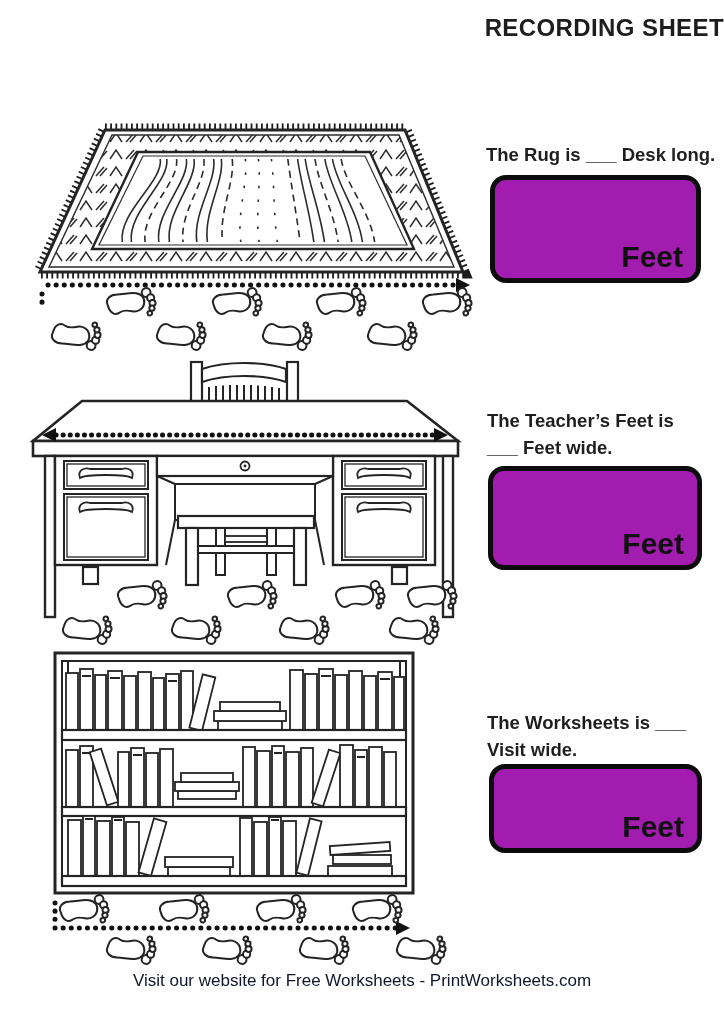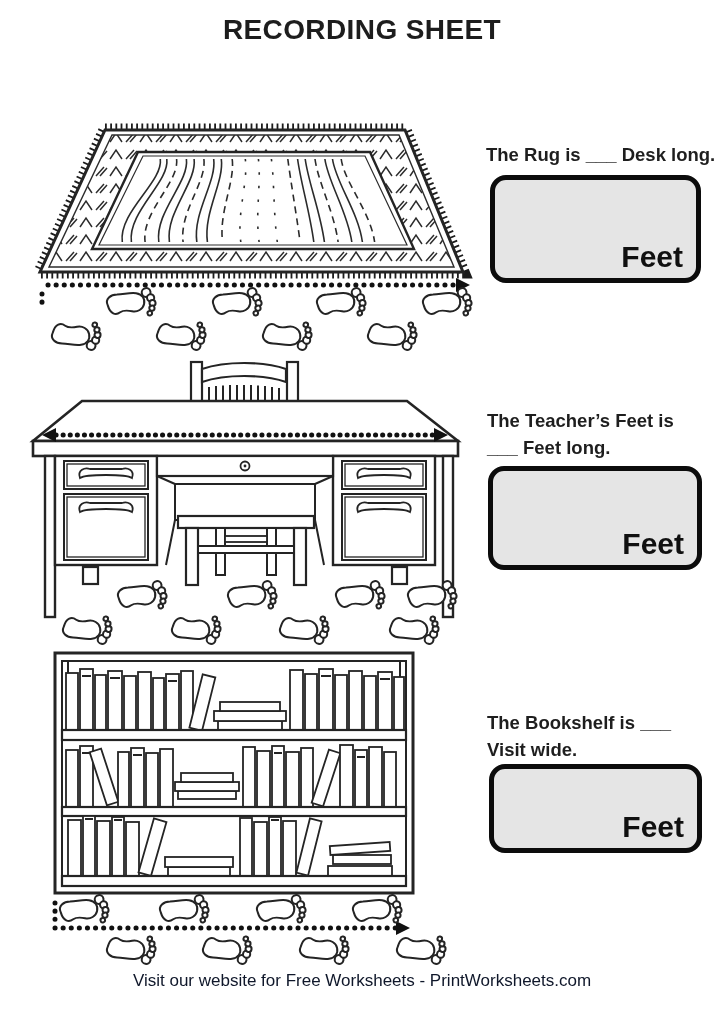--- a/index.html
+++ b/index.html
@@ -1,24 +1,24 @@
 <!DOCTYPE html>
 <html><head>
 <meta charset="utf-8">
 <style>
   html,body{margin:0;padding:0;background:#e9e9e9;}
   .sheet{position:relative;width:724px;height:1024px;background:#ffffff;overflow:hidden;
          font-family:"Liberation Sans",sans-serif;}
-  .subtitle{position:absolute;top:14px;left:0;width:100%;text-align:center;
-            font-weight:700;font-size:28px;letter-spacing:.4px;color:#1d1d1d;}
+  .subtitle{position:absolute;top:14px;left:0;width:100%;text-align:right;
+            font-weight:700;font-size:24px;letter-spacing:.4px;color:#1d1d1d;}
   .title{position:absolute;top:42px;left:0;width:100%;text-align:center;
          font-weight:700;font-size:43px;letter-spacing:-.5px;
          color:#3d3d3d;-webkit-text-fill-color:#ffffff;-webkit-text-stroke:2.2px #3d3d3d;}
   .prompt{position:absolute;font-weight:700;font-size:18.5px;line-height:27px;color:#1e1e1e;}
-  .ansbox{position:absolute;border:5px solid #0c0c0c;border-radius:16px;background:#e5e5e5;box-sizing:border-box;}
+  .ansbox{position:absolute;border:5px solid #0c0c0c;border-radius:16px;background:#a21caf;box-sizing:border-box;}
   .unit{position:absolute;right:13px;bottom:4px;font-weight:700;font-size:30px;color:#101010;}
   .footer{position:absolute;top:971px;left:0;width:100%;text-align:center;
           font-weight:400;font-size:17px;color:#0f172a;}
   svg{position:absolute;overflow:visible;}
   .art{stroke:#242424;fill:#fff;}
 </style>
 </head>
 <body>
 
 <div class="sheet">
@@ -152,21 +152,21 @@
       <use href="#ft" transform="translate(408,250) rotate(-10)"></use>
       <use href="#ft" transform="translate(63,279) rotate(10) scale(1,-1)"></use>
       <use href="#ft" transform="translate(172,279) rotate(10) scale(1,-1)"></use>
       <use href="#ft" transform="translate(280,279) rotate(10) scale(1,-1)"></use>
       <use href="#ft" transform="translate(390,279) rotate(10) scale(1,-1)"></use>
     </g>
   </svg>
 
   <div class="prompt" style="left:487px;top:407px;width:230px">
     <span style="display:block">The Teacher’s Feet is</span>
-    <span style="display:block">___ Feet long.</span>
+    <span style="display:block">___ Feet wide.</span>
   </div>
   <div class="ansbox" style="left:488px;top:466px;width:214px;height:104px">
     <span class="unit">Feet</span>
   </div>
 
   <svg style="left:28px;top:645px" width="424" height="330" viewBox="0 0 424 330">
     <g>
       <rect class="art" stroke-width="3" x="27" y="8" width="358" height="240"></rect>
       <rect class="art" stroke-width="2" x="34" y="16" width="344" height="225"></rect>
       <path d="M40,16 V44 M372,16 V44" stroke="#242424" stroke-width="2"></path>
@@ -251,21 +251,21 @@
       <use href="#ft" transform="translate(249,267) rotate(-10)"></use>
       <use href="#ft" transform="translate(345,267) rotate(-10)"></use>
       <use href="#ft" transform="translate(99,302) rotate(10) scale(1,-1)"></use>
       <use href="#ft" transform="translate(195,302) rotate(10) scale(1,-1)"></use>
       <use href="#ft" transform="translate(292,302) rotate(10) scale(1,-1)"></use>
       <use href="#ft" transform="translate(389,302) rotate(10) scale(1,-1)"></use>
     </g>
   </svg>
 
   <div class="prompt" style="left:487px;top:709px;width:230px">
-    <span style="display:block">The Bookshelf is ___</span>
+    <span style="display:block">The Worksheets is ___</span>
     <span style="display:block">Visit wide.</span>
   </div>
   <div class="ansbox" style="left:489px;top:764px;width:213px;height:89px">
     <span class="unit">Feet</span>
   </div>
 
   <div class="footer">Visit our website for Free Worksheets - PrintWorksheets.com</div>
 </div>
 
 </body></html>

